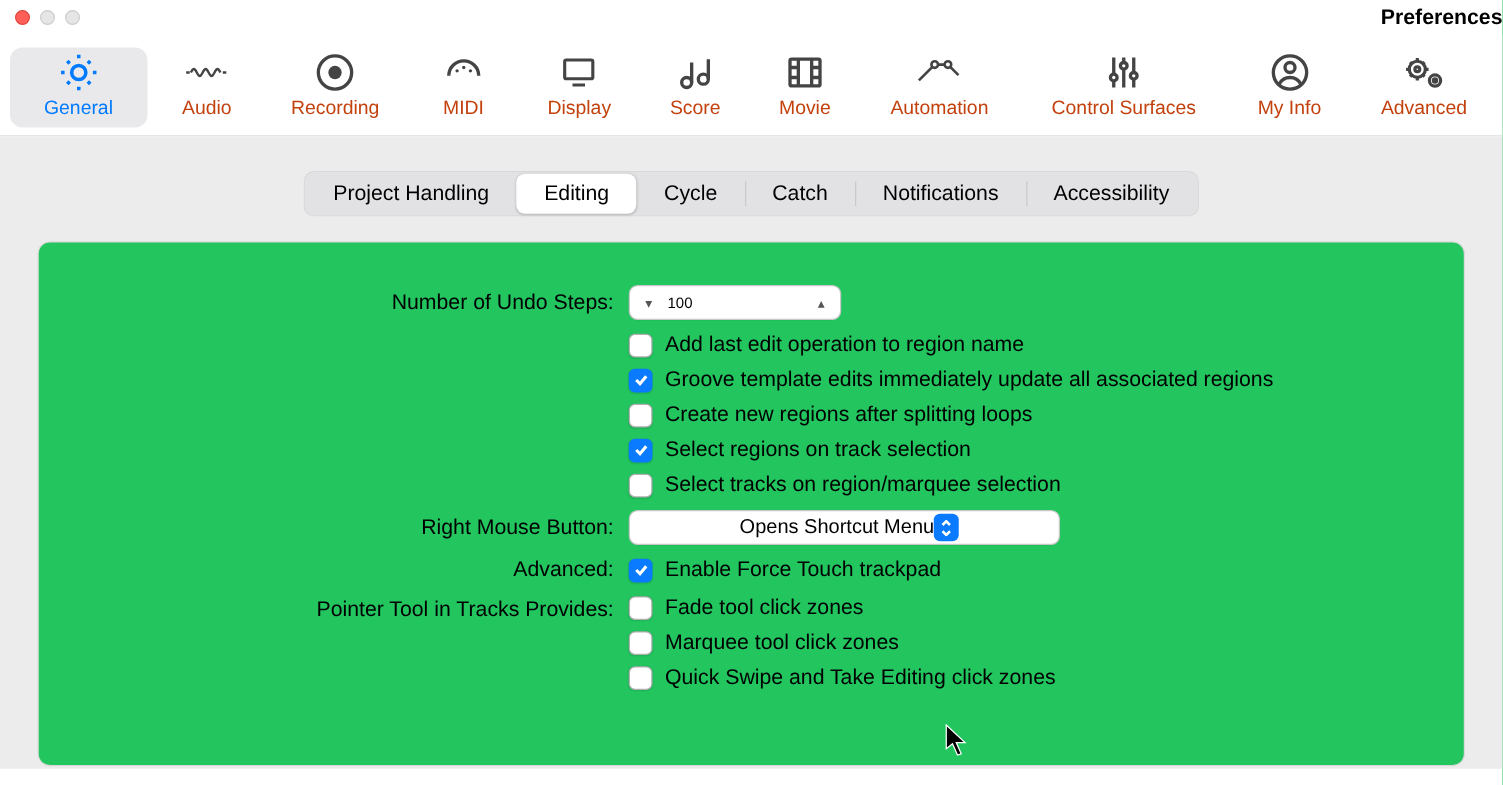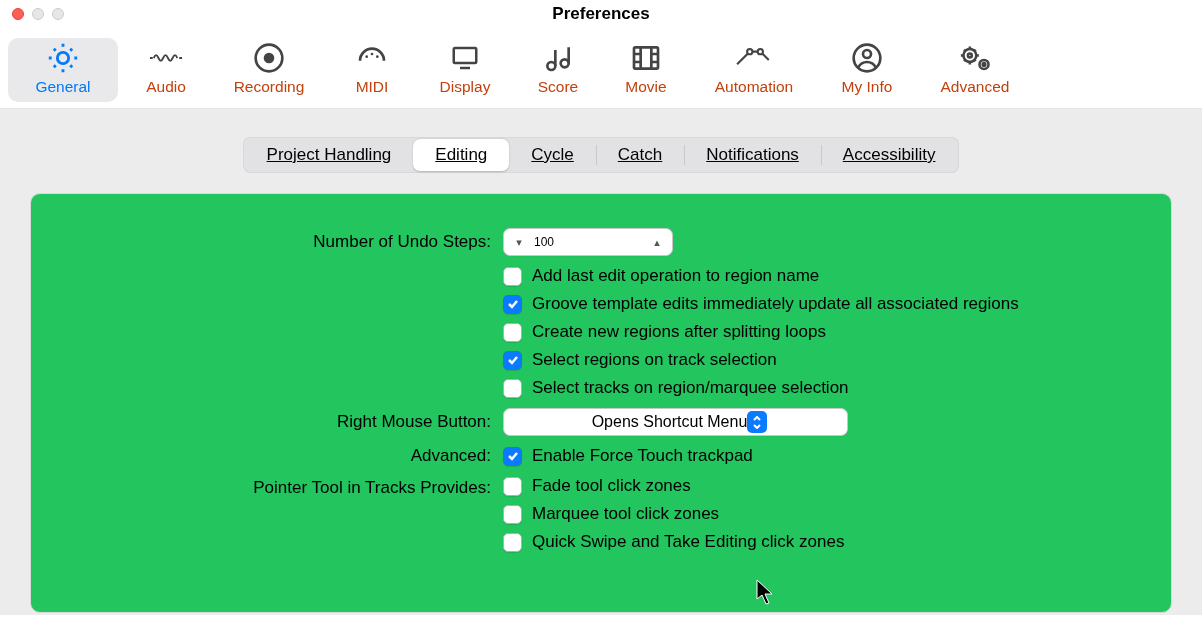--- a/index.html
+++ b/index.html
@@ -24,21 +24,21 @@
     gap: 8px;
     padding-left: 12px;
   }
   .tl { width: 12px; height: 12px; border-radius: 50%; }
   .tl-close { background: #ff5f57; border: 0.5px solid #e0443e; }
   .tl-min { background: #e6e6e6; border: 0.5px solid #ccc; }
   .tl-max { background: #e6e6e6; border: 0.5px solid #ccc; }
   .window-title {
     position: absolute;
     left: 0; right: 0;
-    text-align: center;
+    text-align: right;
     font-weight: 600;
     font-size: 17px;
   }
   .toolbar {
     display: flex;
     gap: 8px;
     padding: 10px 8px 6px 8px;
     border-bottom: 1px solid #e4e4e4;
     background: #fff;
     align-items: stretch;
@@ -72,21 +72,20 @@
 
   .content {
     background: #ececec;
     height: calc(628px - 28px - 94px);
     padding-top: 28px;
     position: relative;
   }
   .subtab-wrap {
     display: flex;
     justify-content: center;
-    text-decoration: underline;
   }
   .segmented {
     display: flex;
     background: #e2e2e4;
     border-radius: 8px;
     padding: 2px;
     box-shadow: inset 0 0 0 0.5px #cfcfd0;
   }
   .seg {
     padding: 6px 22px;
@@ -273,20 +272,31 @@
   </div>
   <div class="toolbar-item" style="width:120px">
     <span class="icon">
       <svg width="38" height="28" viewBox="0 0 36 24">
           <path d="M2 18L14 6h10l8 8"></path>
           <circle cx="14" cy="6" r="2.5" fill="#fff"></circle>
           <circle cx="24" cy="6" r="2.5" fill="#fff"></circle>
         </svg>
     </span>
     <span class="label">Automation</span>
+  </div>
+  <div class="toolbar-item" style="width:160px">
+    <span class="icon">
+      <svg width="32" height="32" viewBox="0 0 24 24">
+          <path d="M6 3v18M12 3v18M18 3v18"></path>
+          <circle cx="6" cy="15" r="2" fill="#fff"></circle>
+          <circle cx="12" cy="8" r="2" fill="#fff"></circle>
+          <circle cx="18" cy="14" r="2" fill="#fff"></circle>
+        </svg>
+    </span>
+    <span class="label">Control Surfaces</span>
   </div>
   <div class="toolbar-item" style="width:90px">
     <span class="icon">
       <svg width="32" height="32" viewBox="0 0 24 24">
           <circle cx="12" cy="12" r="10"></circle>
           <circle cx="12" cy="9" r="3"></circle>
           <path d="M5.5 19c1.5-3 4-4 6.5-4s5 1 6.5 4"></path>
         </svg>
     </span>
     <span class="label">My Info</span>

